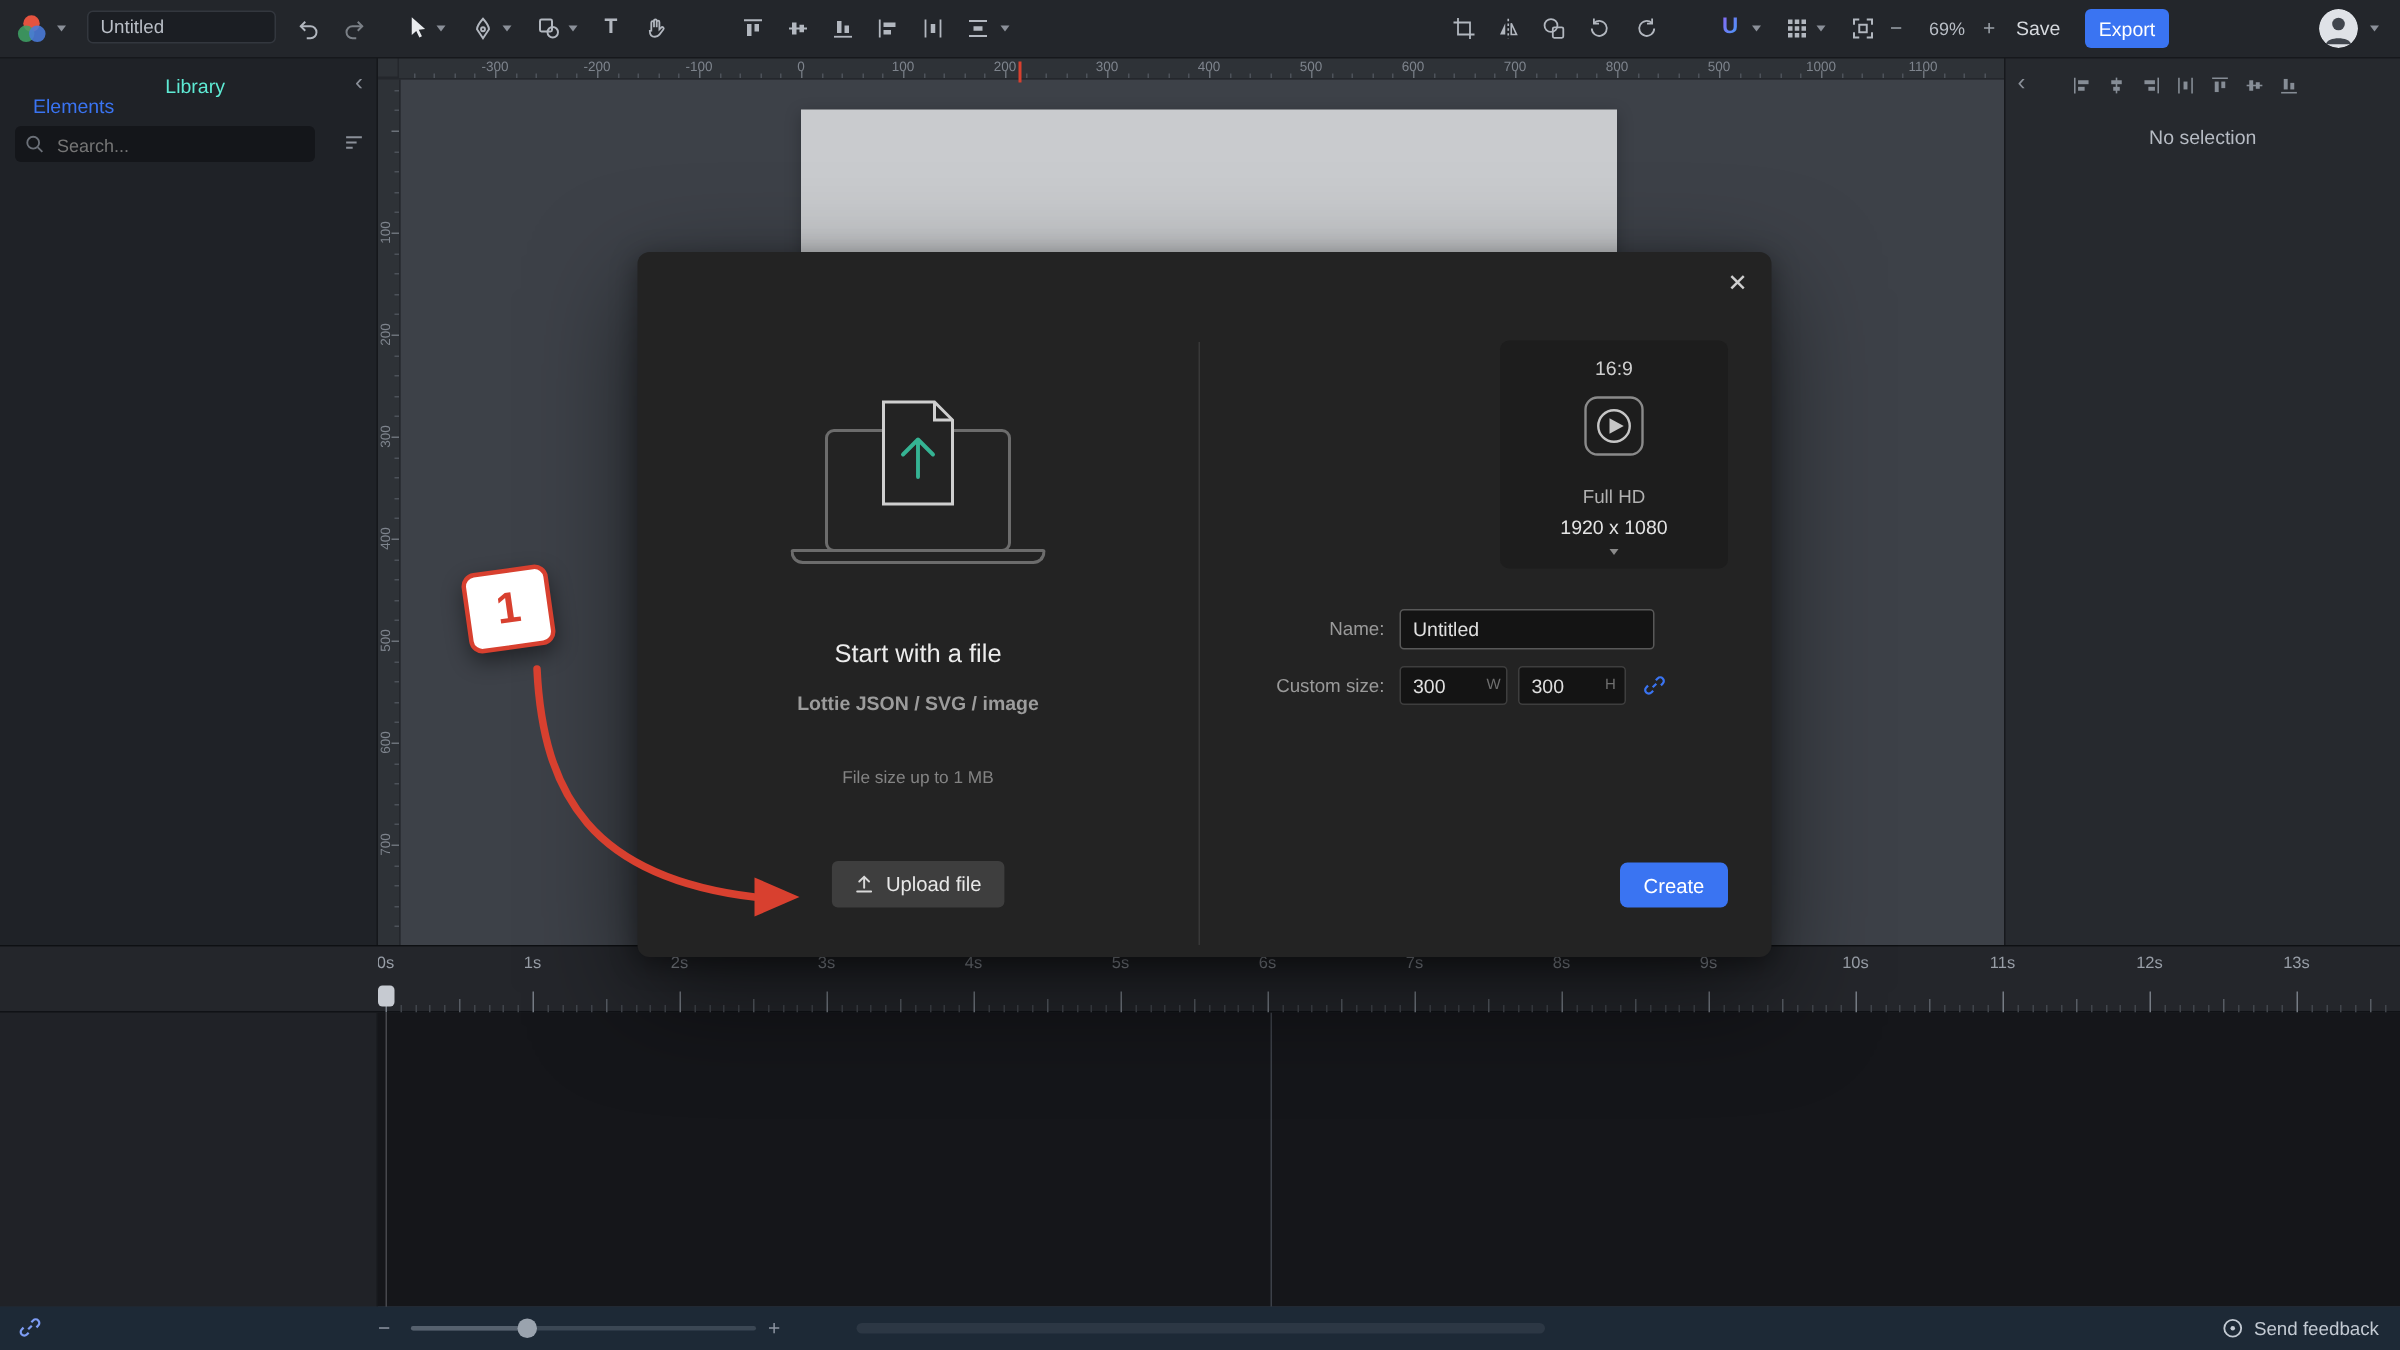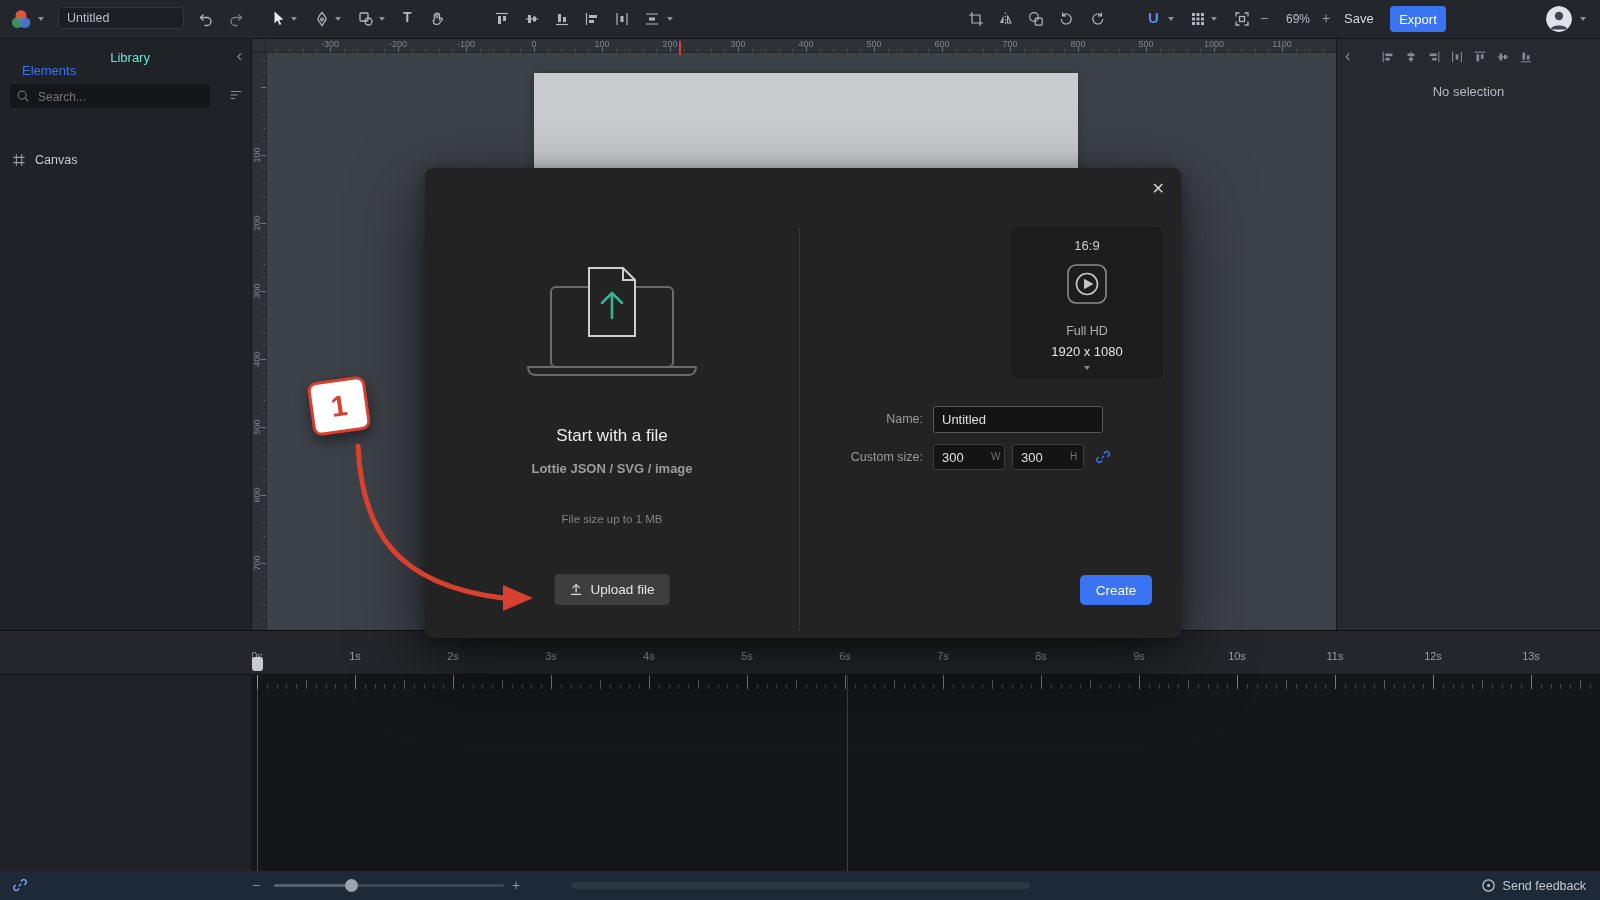--- a/index.html
+++ b/index.html
@@ -50,21 +50,21 @@
   .rp-no-selection{position:absolute;left:0;top:46px;width:100%;text-align:center;font-size:13px;color:#b6bbc3;}
   .rp-icons{position:absolute;left:44px;top:12px;display:flex;gap:9px;color:#868d96;}
   .rp-collapse{position:absolute;left:8px;top:9px;font-size:16px;color:#8b9099;cursor:pointer;line-height:18px;}
 
   
   .timeline{position:absolute;left:0;top:630px;width:100%;height:241px;background:#15161a;z-index:10;border-top:1px solid #0e1013;box-sizing:border-box;}
   .tl-header{position:absolute;left:0;top:0;width:100%;height:44px;background:#24262b;border-bottom:1px solid #101216;box-sizing:border-box;}
   .tl-left{position:absolute;left:0;top:0;width:252px;height:44px;background:#24262b;border-right:1px solid #17191d;box-sizing:border-box;}
   .tl-time{position:absolute;left:80px;top:12px;font-size:15px;color:#e2e5ea;letter-spacing:.5px;}
   .btn-animate{position:absolute;left:182px;top:11px;height:22px;padding:0 10px;background:#2e3136;border-radius:3px;color:#9aa0a8;font-size:12px;display:flex;align-items:center;cursor:pointer;}
-  .tl-ruler{position:absolute;left:252px;top:14px;right:0;height:44px;overflow:hidden;}
+  .tl-ruler{position:absolute;left:252px;top:0;right:0;height:44px;overflow:hidden;}
   .tlr-label{position:absolute;top:5px;transform:translateX(-50%);font-size:11px;color:#989ea7;}
   .tlr-tick{position:absolute;bottom:0;width:1px;}
   .tl-tracks-left{position:absolute;left:0;top:44px;width:252px;bottom:0;background:#202227;border-right:1px solid #17191d;box-sizing:border-box;}
   .playhead-knob{position:absolute;left:252px;top:26px;width:11px;height:14px;border-radius:3px;background:#c6cad1;z-index:3;cursor:grab;}
   .playhead-line{position:absolute;left:257px;top:44px;width:1px;height:197px;background:rgba(200,205,212,.28);z-index:2;}
   .end-marker{position:absolute;left:847px;top:0;width:1px;height:241px;background:#3c4048;}
 
   
   .statusbar{position:absolute;left:0;bottom:0;width:100%;height:29px;background:#1d2936;z-index:40;}
   .sb-link{position:absolute;left:12px;top:6px;color:#7d9cf3;}
@@ -84,21 +84,21 @@
   .lap-screen{position:absolute;left:125px;top:118px;width:120px;height:78px;border:2px solid #6c6c6c;border-radius:6px;}
   .lap-base{position:absolute;left:102px;top:198px;width:166px;height:6px;border:2px solid #6c6c6c;border-radius:2px 2px 9px 9px;background:#232323;}
   .doc-svg{position:absolute;left:158px;top:98px;}
   .m-head{position:absolute;left:0;top:258px;width:100%;text-align:center;font-size:17px;color:#ececec;}
   .m-sub{position:absolute;left:0;top:293px;width:100%;text-align:center;font-size:13px;font-weight:bold;color:#9c9c9c;}
   .m-note{position:absolute;left:0;top:345px;width:100%;text-align:center;font-size:11.5px;color:#838383;}
   .btn-upload{position:absolute;left:50%;transform:translateX(-50%);top:406px;height:31px;padding:0 15px;background:#3e3e3e;border-radius:4px;color:#e7e7e7;font-size:13.5px;display:flex;align-items:center;gap:8px;cursor:pointer;white-space:nowrap;}
   .m-right{position:absolute;left:374px;top:0;right:0;height:100%;}
   .preset{position:absolute;top:59px;width:152px;height:152px;border-radius:6px;cursor:pointer;}
   .preset1{left:30px;background:#151515;}
-  .preset2{left:212px;background:#1d1d1d;}
+  .preset2{left:201px;background:#1d1d1d;}
   .p-ratio{position:absolute;top:11px;width:100%;text-align:center;font-size:13px;color:#cfcfcf;}
   .p-play{position:absolute;left:56px;top:37px;}
   .p-name{position:absolute;top:97px;width:100%;text-align:center;font-size:12.5px;color:#b1b1b1;}
   .p-size{position:absolute;top:117px;width:100%;text-align:center;font-size:13px;color:#e4e4e4;}
   .p-chev{position:absolute;left:50%;transform:translateX(-50%);top:139px;border-top-color:#8a8a8a;}
   .form-label{position:absolute;left:14px;width:110px;text-align:right;font-size:12.5px;color:#9a9a9a;}
   .m-input{background:#141414;border:1px solid #3e3e3e;border-radius:3px;color:#e0e0e0;font-size:13px;font-family:inherit;outline:none;padding:0 8px;box-sizing:border-box;position:absolute;}
   .name-input{left:134px;top:238px;width:170px;height:27px;border-color:#585858;}
   .w-input{left:134px;top:276px;width:72px;height:26px;}
   .h-input{left:213px;top:276px;width:72px;height:26px;}
@@ -288,28 +288,20 @@
             <path d="M10.5 10.5L14 14"></path>
           </svg>
       </span>
       <input placeholder="Search..." style="">
     </div>
     <span class="filter-btn">
       <svg width="14" height="14" viewBox="0 0 16 16" stroke="currentColor" stroke-width="1.4" fill="none">
           <path d="M2 4h12M2 8h8M2 12h5"></path>
         </svg>
     </span>
-    <div class="tree-item">
-      <span class="icn" style="color:#9aa0a8;">
-        <svg width="14" height="14" viewBox="0 0 16 16" stroke="currentColor" stroke-width="1.2" fill="none">
-            <path d="M5 1.5v13M11 1.5v13M1.5 5h13M1.5 11h13"></path>
-          </svg>
-      </span>
-      <span>Canvas</span>
-    </div>
   </aside>
 
   <div class="canvas">
     <div class="artboard"></div>
     <div class="h-ruler">
         <span class="hr-num" style="left: 78px;">-300</span>
         <span class="hr-num" style="left: 146px;">-200</span>
         <span class="hr-num" style="left: 214px;">-100</span>
         <span class="hr-num" style="left: 282px;">0</span>
         <span class="hr-num" style="left: 350px;">100</span>

